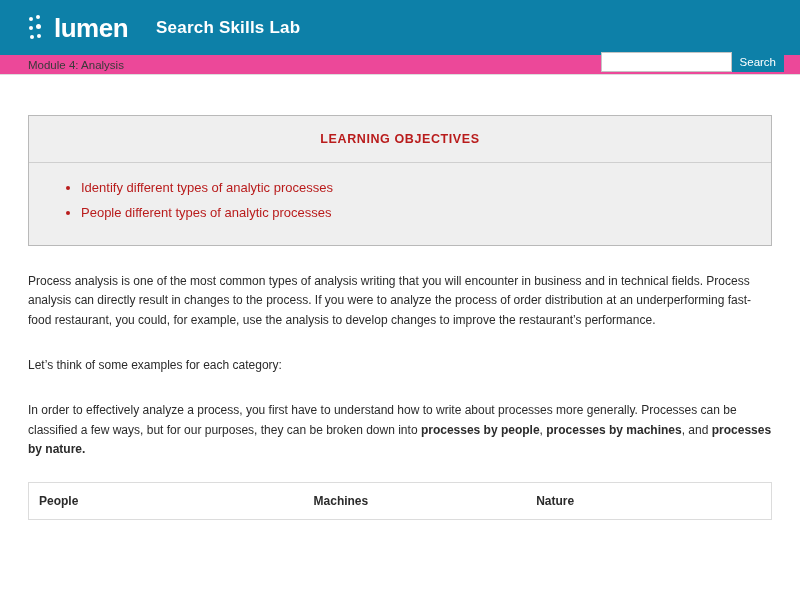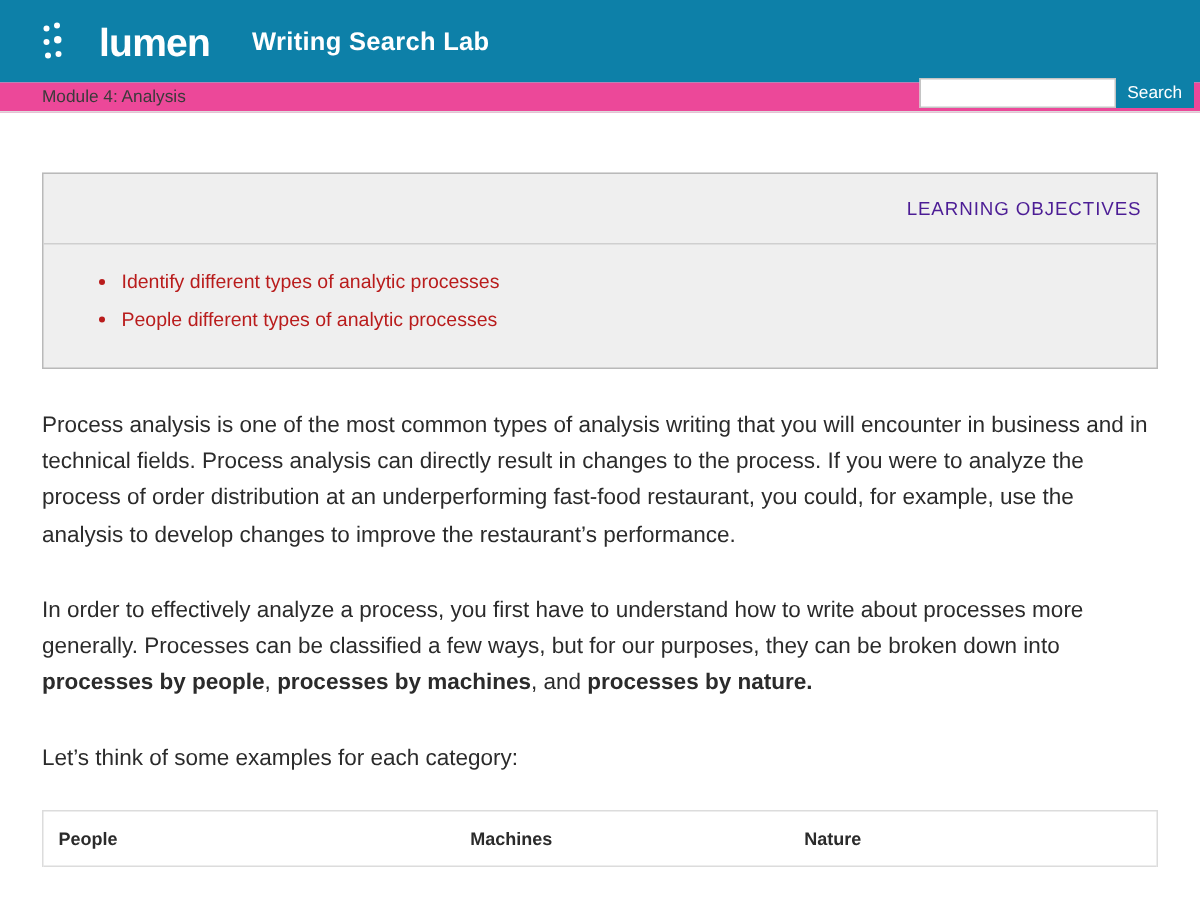--- a/index.html
+++ b/index.html
@@ -18,21 +18,21 @@
   .site-header {
     background: #0d80a8;
     height: 55px;
     display: flex;
     align-items: center;
     padding: 0 28px;
   }
   .logo-wrap {
     display: flex;
     align-items: center;
-    gap: 22px;
+    gap: 10px;
   }
   .logo-dots {
     width: 16px;
     height: 26px;
     position: relative;
   }
   .logo-dots span {
     position: absolute;
     background: #ffffff;
     border-radius: 50%;
@@ -71,21 +71,21 @@
     position: relative;
   }
   .breadcrumb {
     font-size: 11.5px;
     color: #3a3a3a;
   }
   .search-area {
     display: flex;
     align-items: stretch;
     position: absolute;
-    right: 4px;
+    right: 16px;
     top: -3px;
   }
   .search-input {
     width: 131px;
     height: 20px;
     border: 1px solid #c4c4c4;
     background: #ffffff;
     font-size: 11px;
     padding: 0 4px;
     font-family: "Liberation Sans", sans-serif;
@@ -113,44 +113,44 @@
     margin: 32px 0 0 0;
     letter-spacing: -0.2px;
   }
 
   .objectives-box {
     margin-top: 40px;
     border: 1px solid #b9b9b9;
     background: #efefef;
   }
   .objectives-head {
-    text-align: right;
+    text-align: center;
     font-size: 12.5px;
-    font-weight: normal;
+    font-weight: bold;
     letter-spacing: 0.6px;
-    color: #4c1d95;
+    color: #b91c1c;
     padding: 16px 10px 16px;
     border-bottom: 1px solid #cfcfcf;
   }
   .objectives-body {
     padding: 10px 10px 16px 10px;
   }
   .objectives-body ul {
     margin: 0;
     padding-left: 42px;
   }
   .objectives-body li {
     font-size: 13px;
     line-height: 1.45;
     color: #b91c1c;
     margin: 6px 0;
   }
 
   p.body-text {
-    font-size: 15px;
+    font-size: 12px;
     line-height: 1.62;
     color: #2b2b2b;
     margin: 26px 0 0 0;
   }
   p.body-text strong { font-weight: bold; }
 
   
   .examples-table {
     margin-top: 22px;
     border: 1px solid #dcdcdc;
@@ -179,21 +179,21 @@
     <span class="logo-dots">
       <span class="d1"></span>
         <span class="d2"></span>
         <span class="d3"></span>
       <span class="d4"></span>
         <span class="d5"></span>
         <span class="d6"></span>
     </span>
     <span class="logo-text">lumen</span>
   </div>
-  <div class="site-title">Writing Search Lab</div>
+  <div class="site-title">Search Skills Lab</div>
 </div>
 
 <div class="breadcrumb-bar">
   <div class="breadcrumb">Module 4: Analysis</div>
   <div class="search-area">
     <input class="search-input" type="text" placeholder="" style="">
     <button class="search-button">Search</button>
   </div>
 </div>
 
@@ -205,23 +205,23 @@
     <div class="objectives-body">
       <ul>
         <li>Identify different types of analytic processes</li>
         <li>People different types of analytic processes</li>
       </ul>
     </div>
   </div>
 
   <p class="body-text">Process analysis is one of the most common types of analysis writing that you will encounter in business and in technical fields. Process analysis can directly result in changes to the process. If you were to analyze the process of order distribution at an underperforming fast-food restaurant, you could, for example, use the analysis to develop changes to improve the restaurant’s performance.</p>
 
+  <p class="body-text">Let’s think of some examples for each category:</p>
+
   <p class="body-text"><span>In order to effectively analyze a process, you first have to understand how to write about processes more generally. Processes can be classified a few ways, but for our purposes, they can be broken down into </span><strong>processes by people</strong><span>, </span><strong>processes by machines</strong><span>, and </span><strong>processes by nature.</strong></p>
-
-  <p class="body-text">Let’s think of some examples for each category:</p>
 
   <div class="examples-table">
     <div class="tbl-header">
       <div class="col-1">People</div>
       <div class="col-2">Machines</div>
       <div class="col-3">Nature</div>
     </div>
 
   </div>
 

